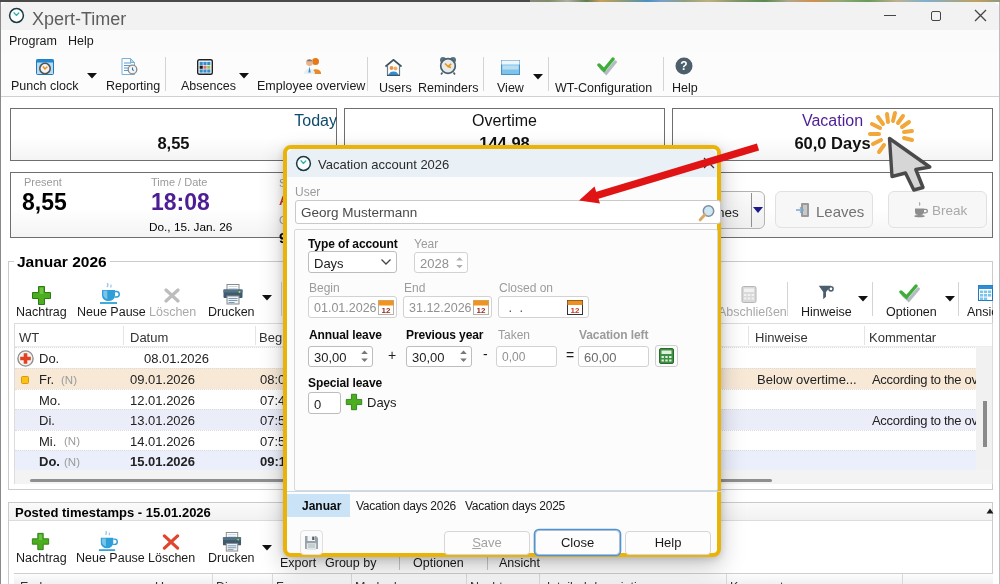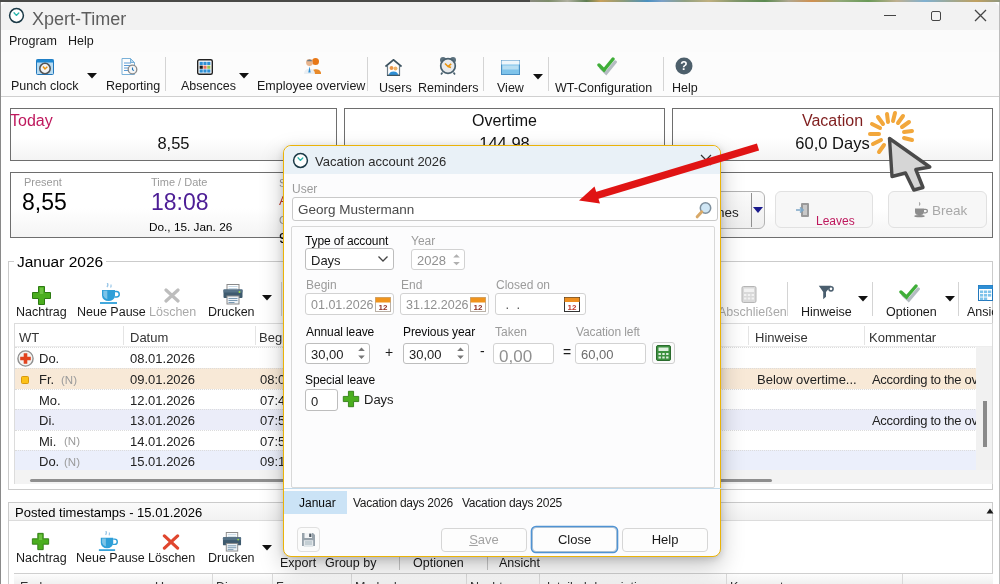--- a/index.html
+++ b/index.html
@@ -4,21 +4,21 @@
 <style>
 *{margin:0;padding:0;box-sizing:border-box}
 html,body{width:1000px;height:584px;overflow:hidden}
 body{font-family:"Liberation Sans",sans-serif;background:#fff;position:relative}
 .abs{position:absolute}
 .sep{position:absolute;width:1px;background:#d4d4d4}
 .panel{position:absolute;border:1px solid #6e6e6e;background:linear-gradient(#ffffff 55%,#f4f4f4)}
 .fieldset{position:absolute;border:1px solid #cbcbcb;background:#fff}
 .glabel{position:absolute;color:#9b9b9b;font-size:11px}
 .tlabel{position:absolute;font-size:12.5px;color:#1a1a1a;white-space:nowrap}
-.b{font-weight:normal}
+.b{font-weight:bold}
 .row{position:absolute;left:15px;width:962px;height:20.6px;border-top:1px dotted #dcdcdc}
 .cell{position:absolute;font-size:13px;color:#222;white-space:nowrap;top:3px}
 .field{position:absolute;border:1px solid #bdbdbd;border-radius:3px;background:#fff;font-size:13px;color:#1c1c1c}
 .dfield{position:absolute;border:1px solid #d2d2d2;border-radius:3px;background:#fff;font-size:13px;color:#909090}
 .btn{position:absolute;border:1px solid #d6d6d6;border-radius:4px;background:#fdfdfd;font-size:13px;color:#1a1a1a;text-align:center}
 </style>
 </head>
 <body>
 
 <div class="abs" style="left:0;top:2px;width:1px;height:582px;background:#8a8a8a;z-index:50"></div>
@@ -134,29 +134,29 @@
  <div class="sep" style="left:663px;top:57px;height:34px"></div>
 
  <svg class="abs" style="left:675px;top:57px" width="18" height="18" viewBox="0 0 18 18">
   <circle cx="9" cy="9" r="8.5" fill="#4d5f6b"></circle>
   <text x="9" y="13.2" text-anchor="middle" font-family="Liberation Sans" font-size="12" font-weight="bold" fill="#fff">?</text>
  </svg>
  <div class="tlabel" style="left:672px;top:81px">Help</div>
 </div>
 
 <div class="panel" style="left:10px;top:108px;width:327px;height:53px"></div>
-<div class="abs" style="left:10px;top:112px;width:327px;text-align:left;font-size:16px;color:#be185d">Today</div>
+<div class="abs" style="left:10px;top:112px;width:327px;text-align:right;font-size:16px;color:#0c4a6e">Today</div>
 <div class="abs b" style="left:10px;top:134px;width:327px;text-align:center;font-size:16.5px;color:#111">8,55</div>
 
 <div class="panel" style="left:344px;top:108px;width:321px;height:53px"></div>
 <div class="abs" style="left:344px;top:112px;width:321px;text-align:center;font-size:16px;color:#111">Overtime</div>
 <div class="abs b" style="left:344px;top:134px;width:321px;text-align:center;font-size:16.5px;color:#111">144,98</div>
 
 <div class="panel" style="left:672px;top:108px;width:321px;height:53px"></div>
-<div class="abs" style="left:672px;top:112px;width:321px;text-align:center;font-size:16px;color:#7f1d1d">Vacation</div>
+<div class="abs" style="left:672px;top:112px;width:321px;text-align:center;font-size:16px;color:#4c1d95">Vacation</div>
 <div class="abs b" style="left:672px;top:134px;width:321px;text-align:center;font-size:16.5px;color:#111">60,0 Days</div>
 
 <div class="panel" style="left:10px;top:172px;width:983px;height:66px"></div>
 <div class="glabel" style="left:24px;top:176px">Present</div>
 <div class="abs b" style="left:22px;top:189px;font-size:23px;color:#000">8,55</div>
 <div class="glabel" style="left:151px;top:176px">Time / Date</div>
 <div class="abs b" style="left:151px;top:189px;font-size:23px;color:#4c1d95">18:08</div>
 <div class="abs" style="left:149px;top:220px;font-size:11.8px;color:#000">Do., 15. Jan. 26</div>
 <div class="glabel" style="left:279px;top:177px">Status</div>
 <div class="abs b" style="left:279px;top:193px;font-size:13px;color:#c0392b">Absent</div>
@@ -169,21 +169,21 @@
 <svg class="abs" style="left:753px;top:207px" width="10" height="7" viewBox="0 0 10 7">
     <path d="M0 0 L10 0 L5 6 Z" fill="#1a1a8c"></path>
   </svg>
 
 <div class="abs" style="left:775px;top:191px;width:98px;height:37px;border:1px solid #e1e1e1;border-radius:6px;background:#f7f7f7"></div>
 <svg class="abs" style="left:795px;top:202px" width="16" height="16" viewBox="0 0 16 16">
  <rect x="6" y="1" width="8" height="14" rx="1" fill="#9a9a9a"></rect>
  <rect x="8" y="3" width="4" height="10" fill="#c9c9c9"></rect>
  <path d="M1 8 L7 8 M5 5.5 L8 8 L5 10.5" stroke="#7da7c7" stroke-width="1.6" fill="none"></path>
 </svg>
-<div class="abs" style="left:816px;top:214px;font-size:12px;color:#be185d">Leaves</div>
+<div class="abs" style="left:816px;top:203px;font-size:15px;color:#737373">Leaves</div>
 
 <div class="abs" style="left:888px;top:191px;width:99px;height:37px;border:1px solid #e1e1e1;border-radius:6px;background:#f7f7f7"></div>
 <svg class="abs" style="left:912px;top:201px" width="17" height="17" viewBox="0 0 17 17">
  <path d="M3 7.5 h9 v3.5 a3.2 3.2 0 0 1 -3.2 3 h-2.6 a3.2 3.2 0 0 1 -3.2 -3 Z" fill="#8d8d8d"></path>
  <path d="M12 8.3 h1.6 a1.7 1.7 0 0 1 0 3.6 h-1.6" fill="none" stroke="#8d8d8d" stroke-width="1.3"></path>
  <ellipse cx="7.5" cy="15.2" rx="5.2" ry="1.1" fill="#8d8d8d"></ellipse>
  <path d="M7.3 4.5 q1.2-1.6 0-3.2" stroke="#9d9d9d" stroke-width="1.1" fill="none"></path>
 </svg>
 <div class="abs" style="left:932px;top:203px;font-size:13.5px;color:#a8a8a8">Break</div>
 
@@ -291,21 +291,21 @@
  <div class="abs" style="left:255px;top:326px;width:1px;height:19px;background:#e4e4e4"></div>
  <div class="abs" style="left:748px;top:326px;width:1px;height:19px;background:#e4e4e4"></div>
  <div class="abs" style="left:864px;top:326px;width:1px;height:19px;background:#e4e4e4"></div>
 
  <div class="row" style="top:347.4px;background:#fff">
   <svg class="abs" style="left:2px;top:2px" width="17" height="17" viewBox="0 0 17 17">
    <circle cx="8.5" cy="8.5" r="7.6" fill="#f3f3f1" stroke="#8f8f8f" stroke-width="1.4"></circle>
    <path d="M6.7 3.2 h3.6 v3.5 h3.5 v3.6 h-3.5 v3.5 h-3.6 v-3.5 h-3.5 v-3.6 h3.5 Z" fill="#e2431e"></path>
   </svg>
   <div class="cell" style="left:24px">Do.</div>
-  <div class="cell" style="left:115px">08.01.2026</div>
+  <div class="cell" style="left:129px">08.01.2026</div>
  </div>
  <div class="row" style="top:368px;background:#f8e9d7">
   <div class="abs" style="left:6px;top:6.5px;width:8px;height:8px;background:#fcc117;border:1px solid #d9990c;border-radius:1.5px"></div>
   <div class="cell" style="left:24px">Fr.</div>
   <div class="cell" style="left:46px;color:#9b9b9b;font-size:11.5px;top:4.5px">(N)</div>
   <div class="cell" style="left:115px">09.01.2026</div>
   <div class="cell" style="left:245px">08:00</div>
   <div class="cell" style="left:742px">Below overtime...</div>
   <div class="cell" style="left:857px;width:105px;overflow:hidden;letter-spacing:-0.3px">According to the overtime</div>
  </div>
@@ -399,21 +399,21 @@
   <div class="abs" style="left:198px;top:0;width:1px;height:11px;background:#d9d9d9"></div>
   <div class="abs" style="left:258px;top:0;width:1px;height:11px;background:#d9d9d9"></div>
   <div class="abs" style="left:337px;top:0;width:1px;height:11px;background:#d9d9d9"></div>
   <div class="abs" style="left:452px;top:0;width:1px;height:11px;background:#d9d9d9"></div>
   <div class="abs" style="left:525px;top:0;width:1px;height:11px;background:#d9d9d9"></div>
   <div class="abs" style="left:712px;top:0;width:1px;height:11px;background:#d9d9d9"></div>
   <div class="abs" style="left:888px;top:0;width:1px;height:11px;background:#d9d9d9"></div>
  </div>
 </div>
 
-<div id="dialog" style="position:absolute;left:283px;top:144.5px;width:438px;height:412px;background:#fcfcfd;border:1px solid #eab308;border-radius:8px;box-shadow:0 10px 24px rgba(0,0,0,0.22),0 2px 7px rgba(0,0,0,0.15)">
+<div id="dialog" style="position:absolute;left:283px;top:144.5px;width:438px;height:412px;background:#fcfcfd;border:4px solid #eab308;border-radius:8px;box-shadow:0 10px 24px rgba(0,0,0,0.22),0 2px 7px rgba(0,0,0,0.15)">
  <div style="position:absolute;left:0;top:0;width:100%;height:28px;background:#e9f1f7;border-radius:8px 8px 0 0"></div>
  <svg class="abs" style="left:8px;top:6px" width="17" height="17" viewBox="0 0 18 18">
   <circle cx="9" cy="9" r="7.3" fill="#fdfefe" stroke="#1b3a47" stroke-width="1.6"></circle>
   <path d="M6.4 6.1 L8.8 8.9 L11.4 6.4" fill="none" stroke="#2ab5ac" stroke-width="1.4" stroke-linecap="round" stroke-linejoin="round"></path>
  </svg>
  <div class="abs" style="left:31px;top:8px;font-size:13px;color:#2b2b2b">Vacation account 2026</div>
  <svg class="abs" style="left:416px;top:8px" width="12" height="12" viewBox="0 0 12 12">
       <path d="M1 1 L11 11 M11 1 L1 11" stroke="#333" stroke-width="1.2"></path>
     </svg>
  <div class="glabel" style="left:8px;top:36px;font-size:12px">User</div>
@@ -474,21 +474,21 @@
  </svg>
  <div class="abs" style="left:101px;top:198px;font-size:14px;color:#1c1c1c">+</div>
  <div class="field" style="left:119px;top:197px;width:66px;height:21px"></div>
  <div class="abs" style="left:125px;top:201px;font-size:13px;color:#1c1c1c">30,00</div>
  <svg class="abs" style="left:172px;top:200px" width="9" height="15" viewBox="0 0 9 15">
   <path d="M1.2 5 L4.5 1.5 L7.8 5 Z" fill="#777"></path>
       <path d="M1.2 9.5 L4.5 13 L7.8 9.5 Z" fill="#777"></path>
  </svg>
  <div class="abs" style="left:196px;top:197px;font-size:14px;color:#1c1c1c">-</div>
  <div class="dfield" style="left:209px;top:197px;width:61px;height:21px"></div>
- <div class="abs" style="left:215px;top:201px;font-size:17px;color:#909090">0,00</div>
+ <div class="abs" style="left:215px;top:201px;font-size:12px;color:#909090">0,00</div>
  <div class="abs" style="left:279px;top:198px;font-size:14px;color:#1c1c1c">=</div>
  <div class="dfield" style="left:291px;top:197px;width:71px;height:21px"></div>
  <div class="abs" style="left:297px;top:201px;font-size:13px;color:#6b6b6b">60,00</div>
  <div class="abs" style="left:368px;top:196.5px;width:23px;height:21.5px;border:1px solid #cfcfcf;border-radius:3px;background:#fbfbfb"></div>
  <svg class="abs" style="left:372px;top:199px" width="15" height="16" viewBox="0 0 15 16">
   <rect x="0.5" y="0.5" width="14" height="15" rx="1.5" fill="#3d9140" stroke="#2a6b2d"></rect>
   <rect x="2.5" y="2.5" width="10" height="3.5" fill="#dff0df"></rect>
   <g fill="#dff0df">
         <rect x="2.5" y="8" width="2.4" height="2"></rect>
         <rect x="6.3" y="8" width="2.4" height="2"></rect>

